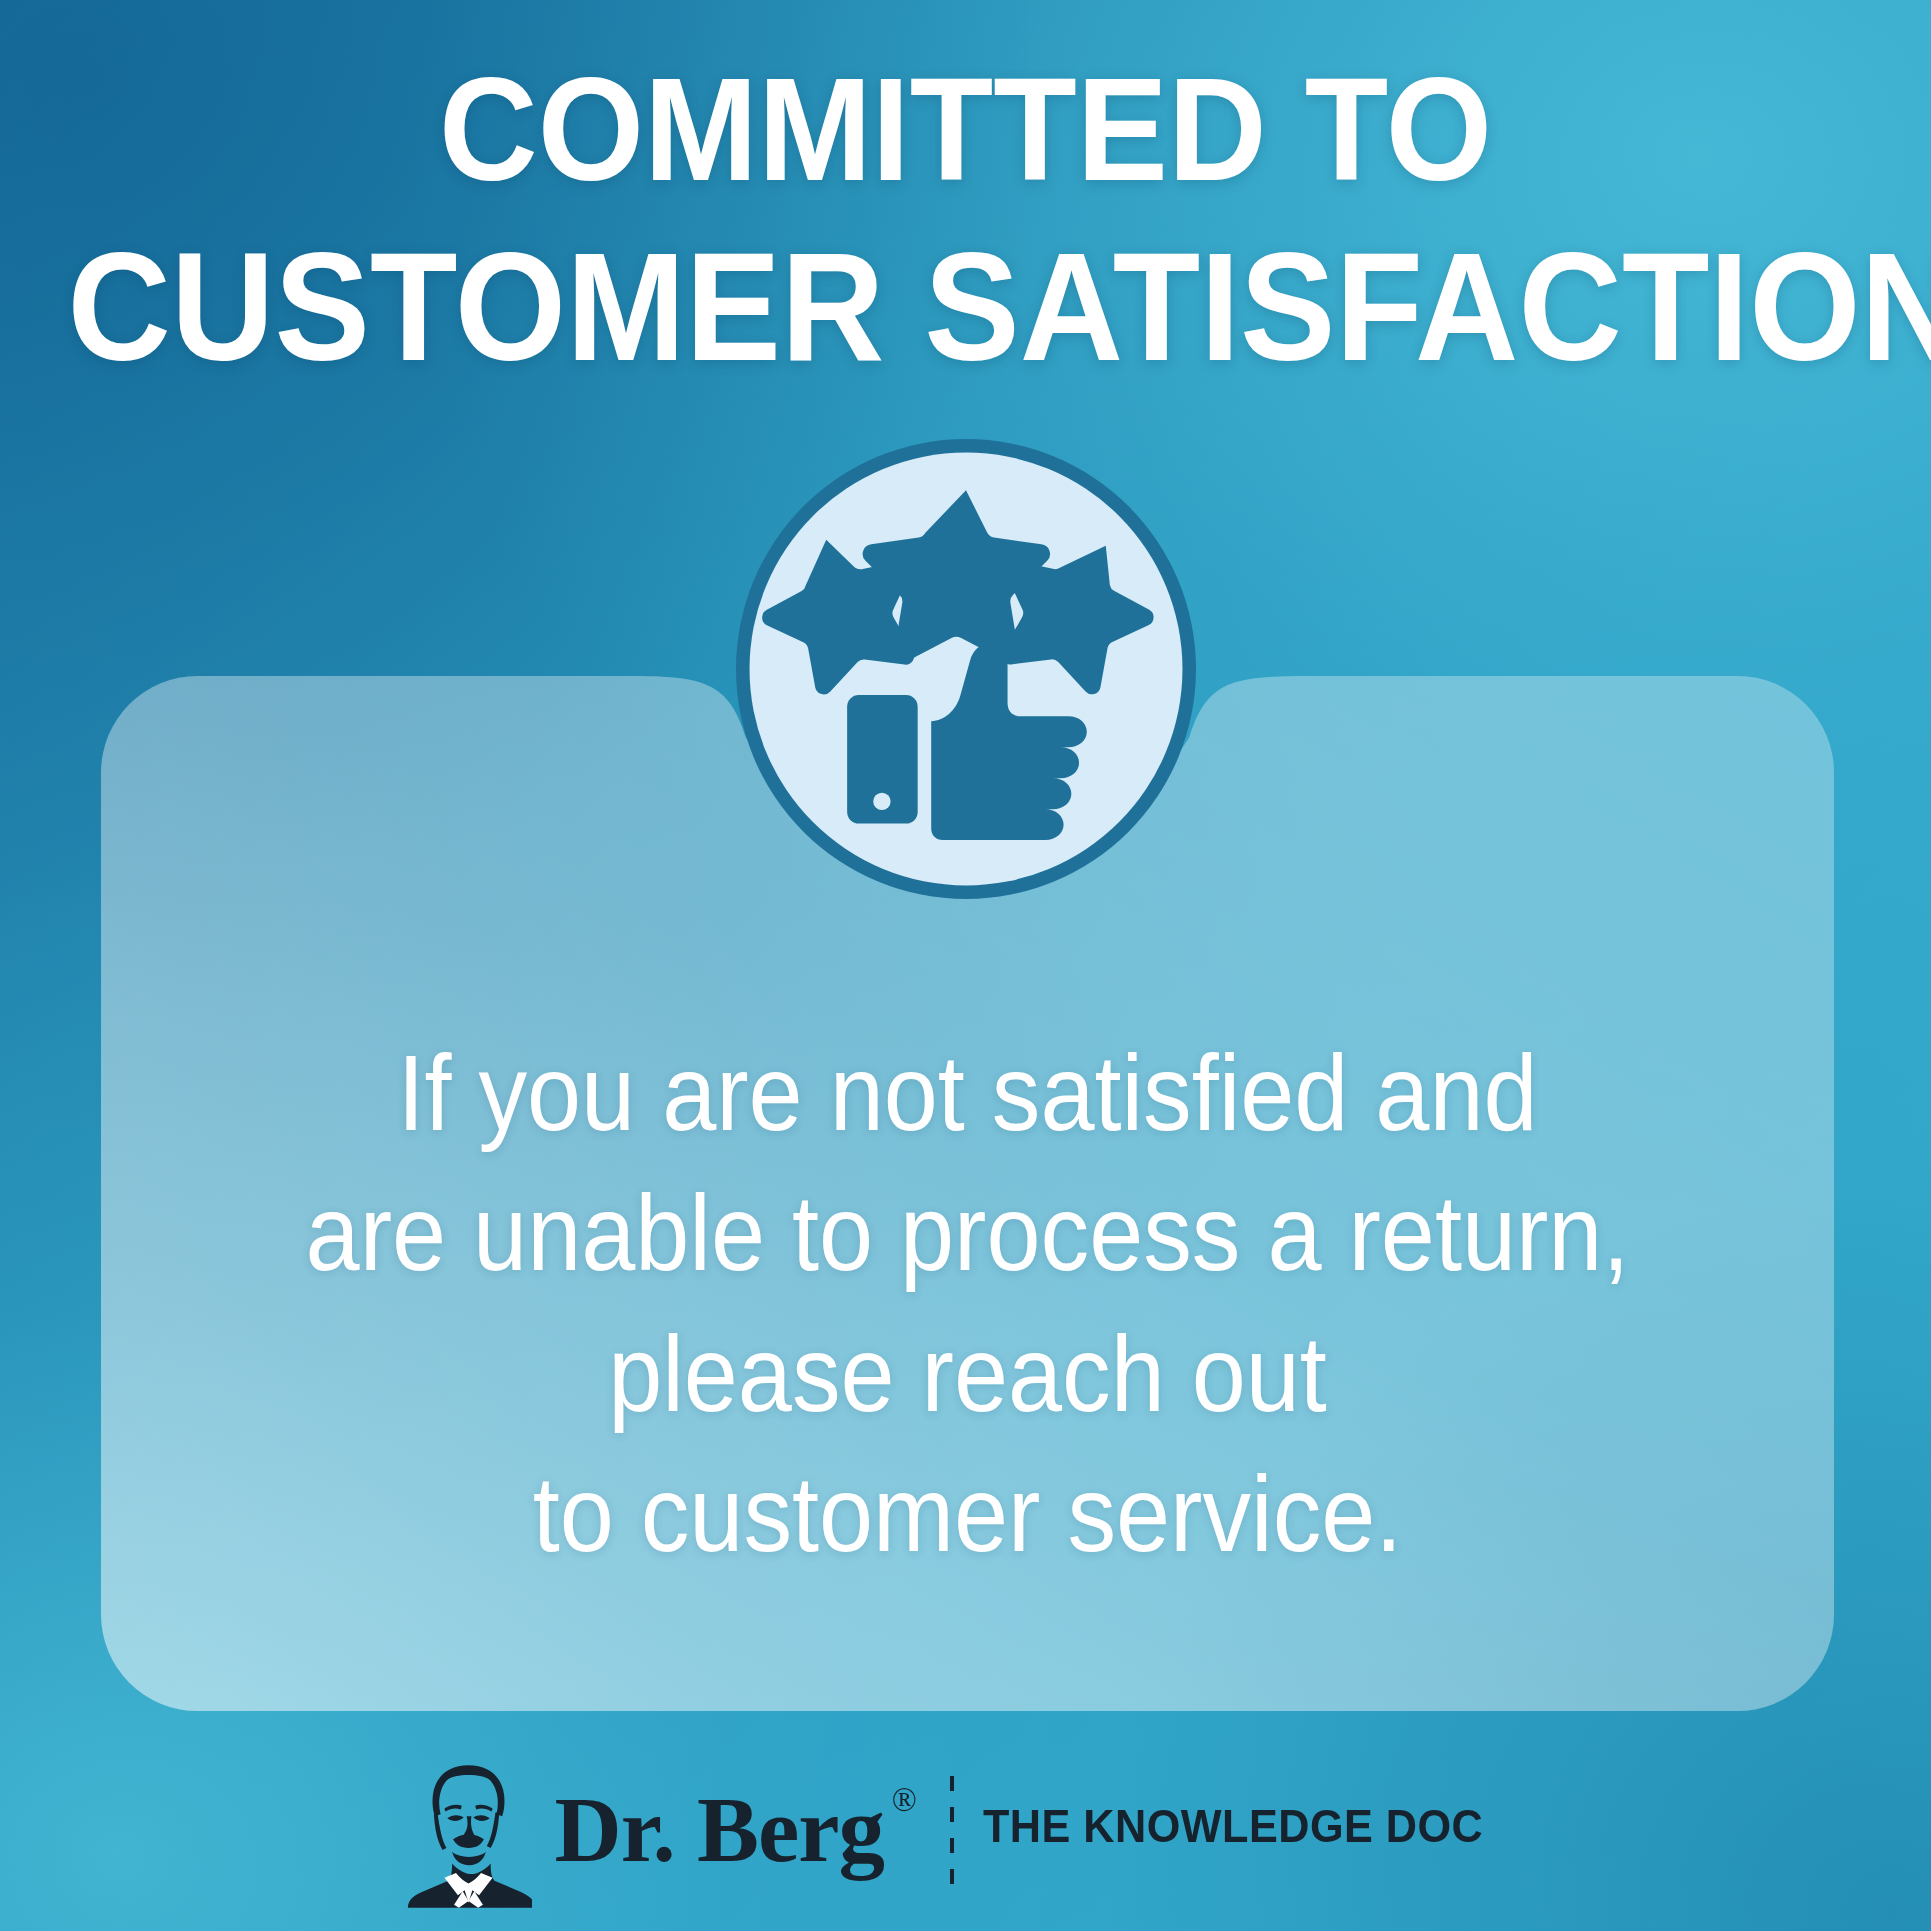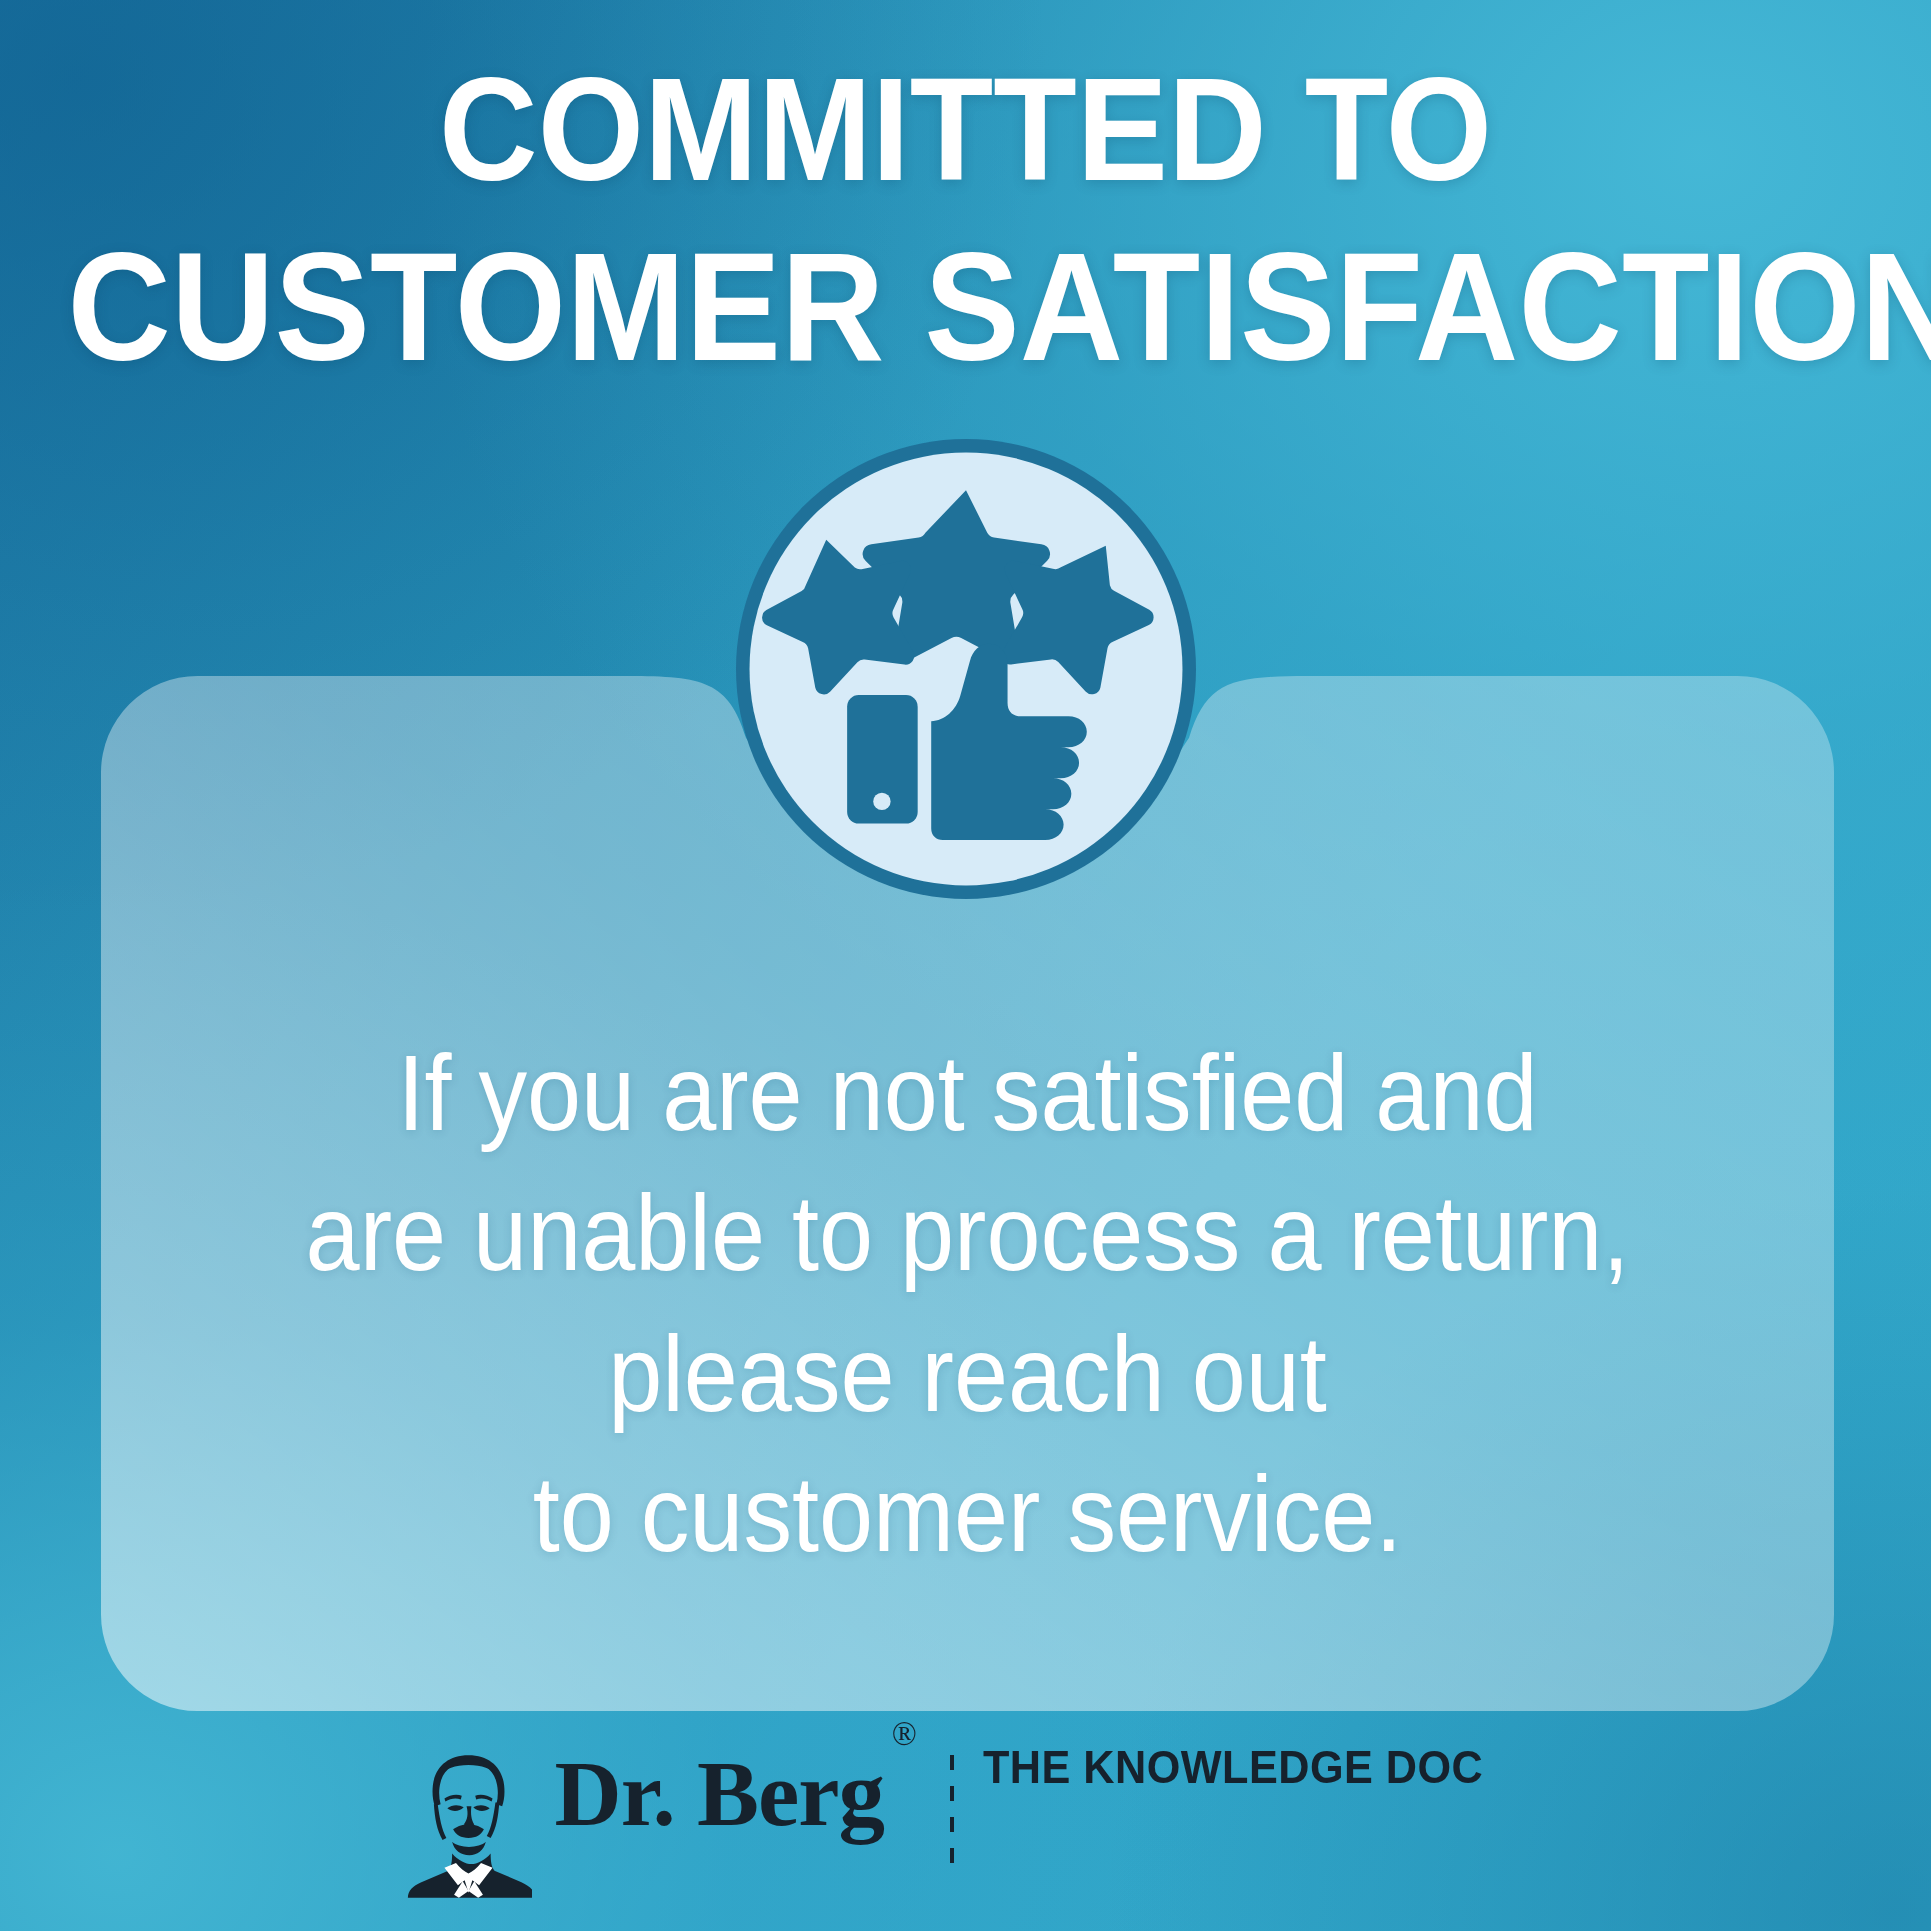--- a/index.html
+++ b/index.html
@@ -101,21 +101,21 @@
   .badge svg { display: block; width: 100%; height: 100%; }
 
   
   .logo-bar {
     position: absolute;
     left: 0;
     top: 1753px;
     width: 1931px;
     height: 164px;
     display: flex;
-    align-items: flex-start;
+    align-items: center;
     justify-content: center;
     gap: 0px;
   }
   .logo-portrait { width: 127px; height: 145px; flex: 0 0 auto; }
   .logo-portrait svg { display: block; width: 100%; height: 100%; }
   .logo-word {
     flex: 0 0 auto;
     margin-left: 23px;
     color: #16222d;
     font-family: "Liberation Serif", "DejaVu Serif", serif;

